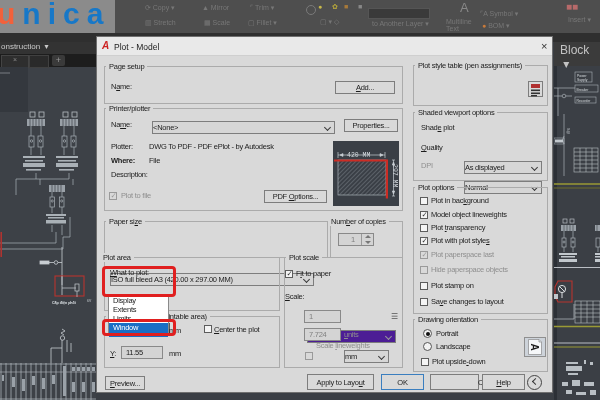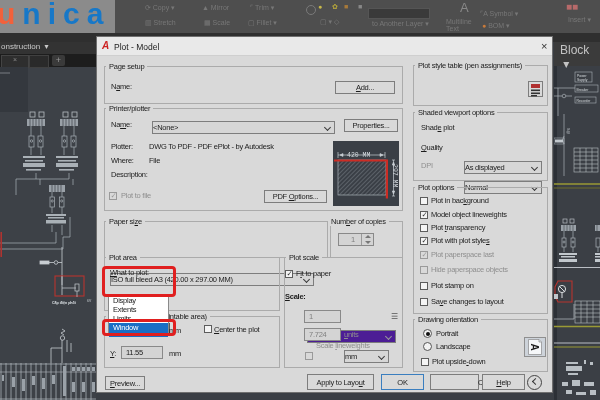--- a/index.html
+++ b/index.html
@@ -326,21 +326,21 @@
   <div class="lbl" style="left:14px;top:45px;">N<u>a</u>me:</div>
   <div class="combo" style="left:55px;top:44px;width:183px;height:13px;">&lt;None&gt;<span class="car"></span></div>
   <div class="btn" style="left:238px;top:44px;width:60px;height:13px;line-height:12px;"><u>A</u>dd...</div>
 
   <div class="grp" style="left:7px;top:71px;width:297px;height:101px;"></div>
   <div class="glbl" style="left:9px;top:67px;">Printer/plotter</div>
   <div class="lbl" style="left:14px;top:83px;">Na<u>m</u>e:</div>
   <div class="btn" style="left:247px;top:82px;width:54px;height:13px;line-height:12px;">Properties...</div>
   <div class="lbl" style="left:14px;top:105px;">Plotter:</div>
   <div class="lbl" style="left:52px;top:105px;">DWG To PDF - PDF ePlot - by Autodesk</div>
-  <div class="lbl" style="left:14px;top:119px;">Where:</div>
+  <div class="lbl" style="left:14px;top:119px;font-weight:bold;">Where:</div>
   <div class="lbl" style="left:52px;top:119px;">File</div>
   <div class="lbl" style="left:14px;top:133px;">Description:</div>
   <div class="cb d" style="left:12px;top:155px;">
       <span class="ck">✓</span>
     </div>
   <div class="lbl dis" style="left:24px;top:154px;">Plot to file</div>
   <div class="btn" style="left:167px;top:153px;width:63px;height:13px;line-height:12px;">PDF <u>O</u>ptions...</div>
 
   <div class="abs" style="left:236px;top:104px;width:66px;height:65px;background:#3a3f46;overflow:hidden;">
     <svg width="66" height="65" viewBox="0 0 66 65">
@@ -373,42 +373,42 @@
   <div class="glbl" style="left:231px;top:180px;">Num<u>b</u>er of copies</div>
   <div class="fld" style="left:241px;top:196px;width:36px;height:13px;">
       <span style="position:absolute;left:12px;">1</span>
     <span class="abs" style="right:0;top:0;width:11px;height:11px;border-left:1px solid #999;">
       <span class="abs" style="left:2.5px;top:1px;width:0;height:0;border-left:3px solid transparent;border-right:3px solid transparent;border-bottom:3.5px solid #777;"></span>
       <span class="abs" style="left:2.5px;top:6.5px;width:0;height:0;border-left:3px solid transparent;border-right:3px solid transparent;border-top:3.5px solid #777;"></span>
     </span>
   </div>
 
   <div class="grp" style="left:7px;top:220px;width:174px;height:52px;"></div>
-  <div class="glbl" style="left:9px;top:216px;">Plot area</div>
+  <div class="glbl" style="left:3px;top:216px;">Plot area</div>
   <div class="lbl" style="left:13px;top:231px;"><u>W</u>hat to plot:</div>
   <div class="combo" style="left:12px;top:246px;width:61px;height:13px;background:#e2f0fa;border-color:#5a5a5a;">Display<span class="car"></span></div>
 
   <div class="grp" style="left:7px;top:279px;width:174px;height:50px;"></div>
   <div class="glbl" style="left:9px;top:275px;">Plot offset (set to printable area)</div>
   <div class="lbl" style="left:13px;top:289px;"><u>X</u>:</div>
   <div class="fld" style="left:24px;top:287px;width:42px;height:13px;">10.93</div>
   <div class="lbl" style="left:72px;top:289px;">mm</div>
   <div class="cb" style="left:107px;top:288px;"></div>
   <div class="lbl" style="left:117px;top:288px;"><u>C</u>enter the plot</div>
   <div class="lbl" style="left:13px;top:312px;"><u>Y</u>:</div>
   <div class="fld" style="left:24px;top:309px;width:42px;height:13px;color:#1c1c1c;">11.55</div>
   <div class="lbl" style="left:72px;top:312px;">mm</div>
 
   <div class="grp" style="left:187px;top:220px;width:117px;height:109px;"></div>
   <div class="glbl" style="left:189px;top:216px;">Plot scale</div>
   <div class="cb" style="left:188px;top:233px;">
       <span class="ck">✓</span>
     </div>
   <div class="lbl" style="left:199px;top:232px;">F<u>i</u>t to paper</div>
-  <div class="lbl" style="left:188px;top:255px;font-weight:bold;"><u>S</u>cale:</div>
+  <div class="lbl" style="left:188px;top:255px;"><u>S</u>cale:</div>
   <div class="combo dis" style="left:210px;top:253px;width:89px;height:13px;background:#4c1d95;color:#8f8f8f;">Custom<span class="car" style="border-color:#999;"></span></div>
   <div class="fld" style="left:207px;top:273px;width:37px;height:13px;">1</div>
   <div class="combo" style="left:247px;top:273px;width:45px;height:13px;">mm<span class="car"></span></div>
   <div class="abs" style="left:294px;top:275px;font-size:8px;color:#555;">☰</div>
   <div class="fld" style="left:207px;top:291px;width:37px;height:13px;">7.724</div>
   <div class="lbl dis" style="left:247px;top:293px;"><u>u</u>nits</div>
   <div class="cb d" style="left:208px;top:315px;"></div>
   <div class="lbl dis" style="left:219px;top:304px;">Scale <u>l</u>ineweights</div>
 
   <div class="grp" style="left:316px;top:28px;width:133px;height:39px;"></div>

